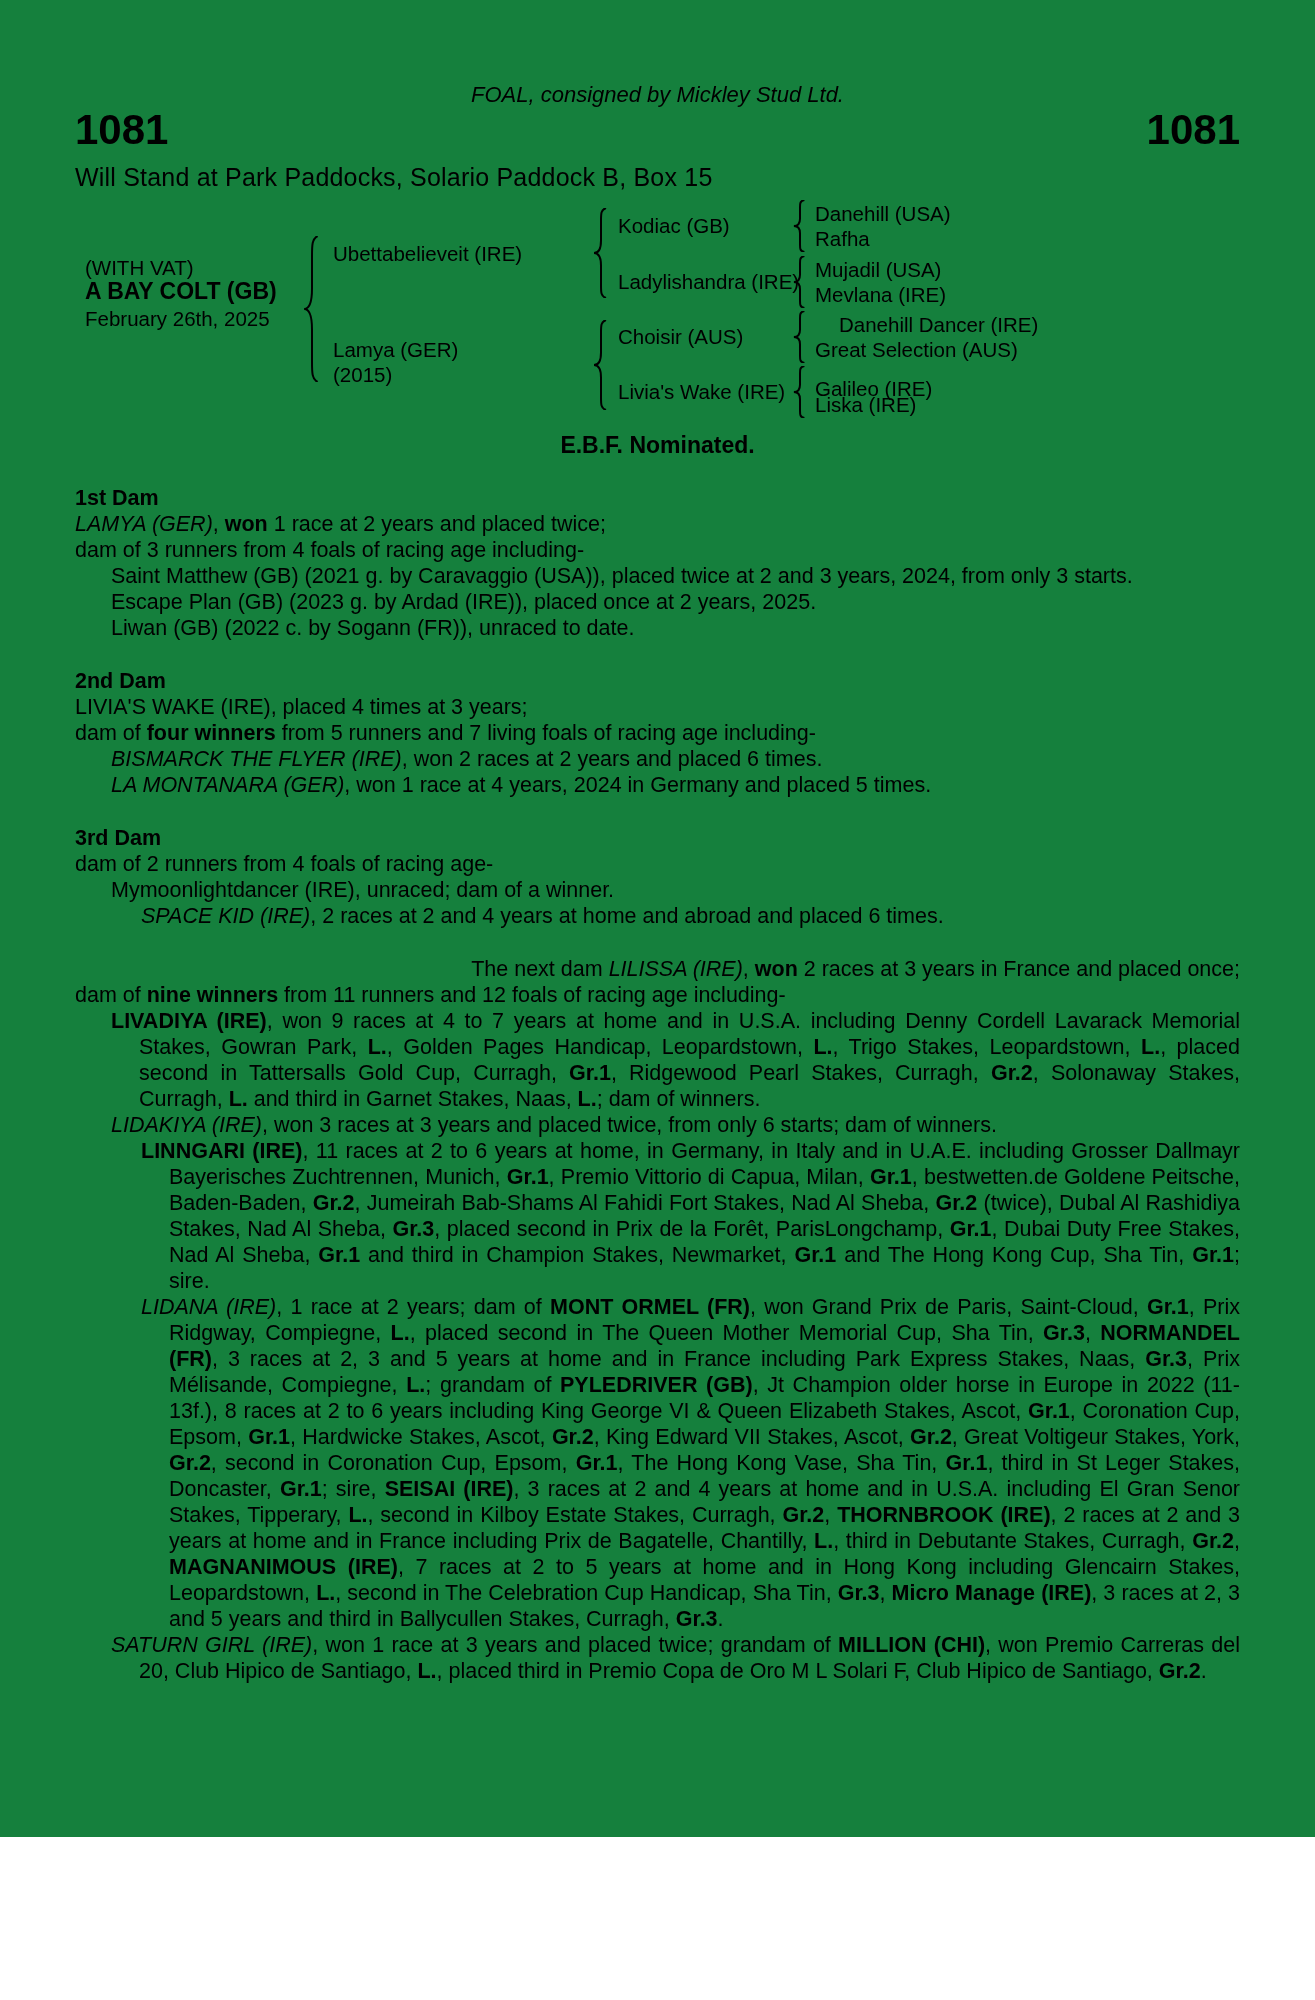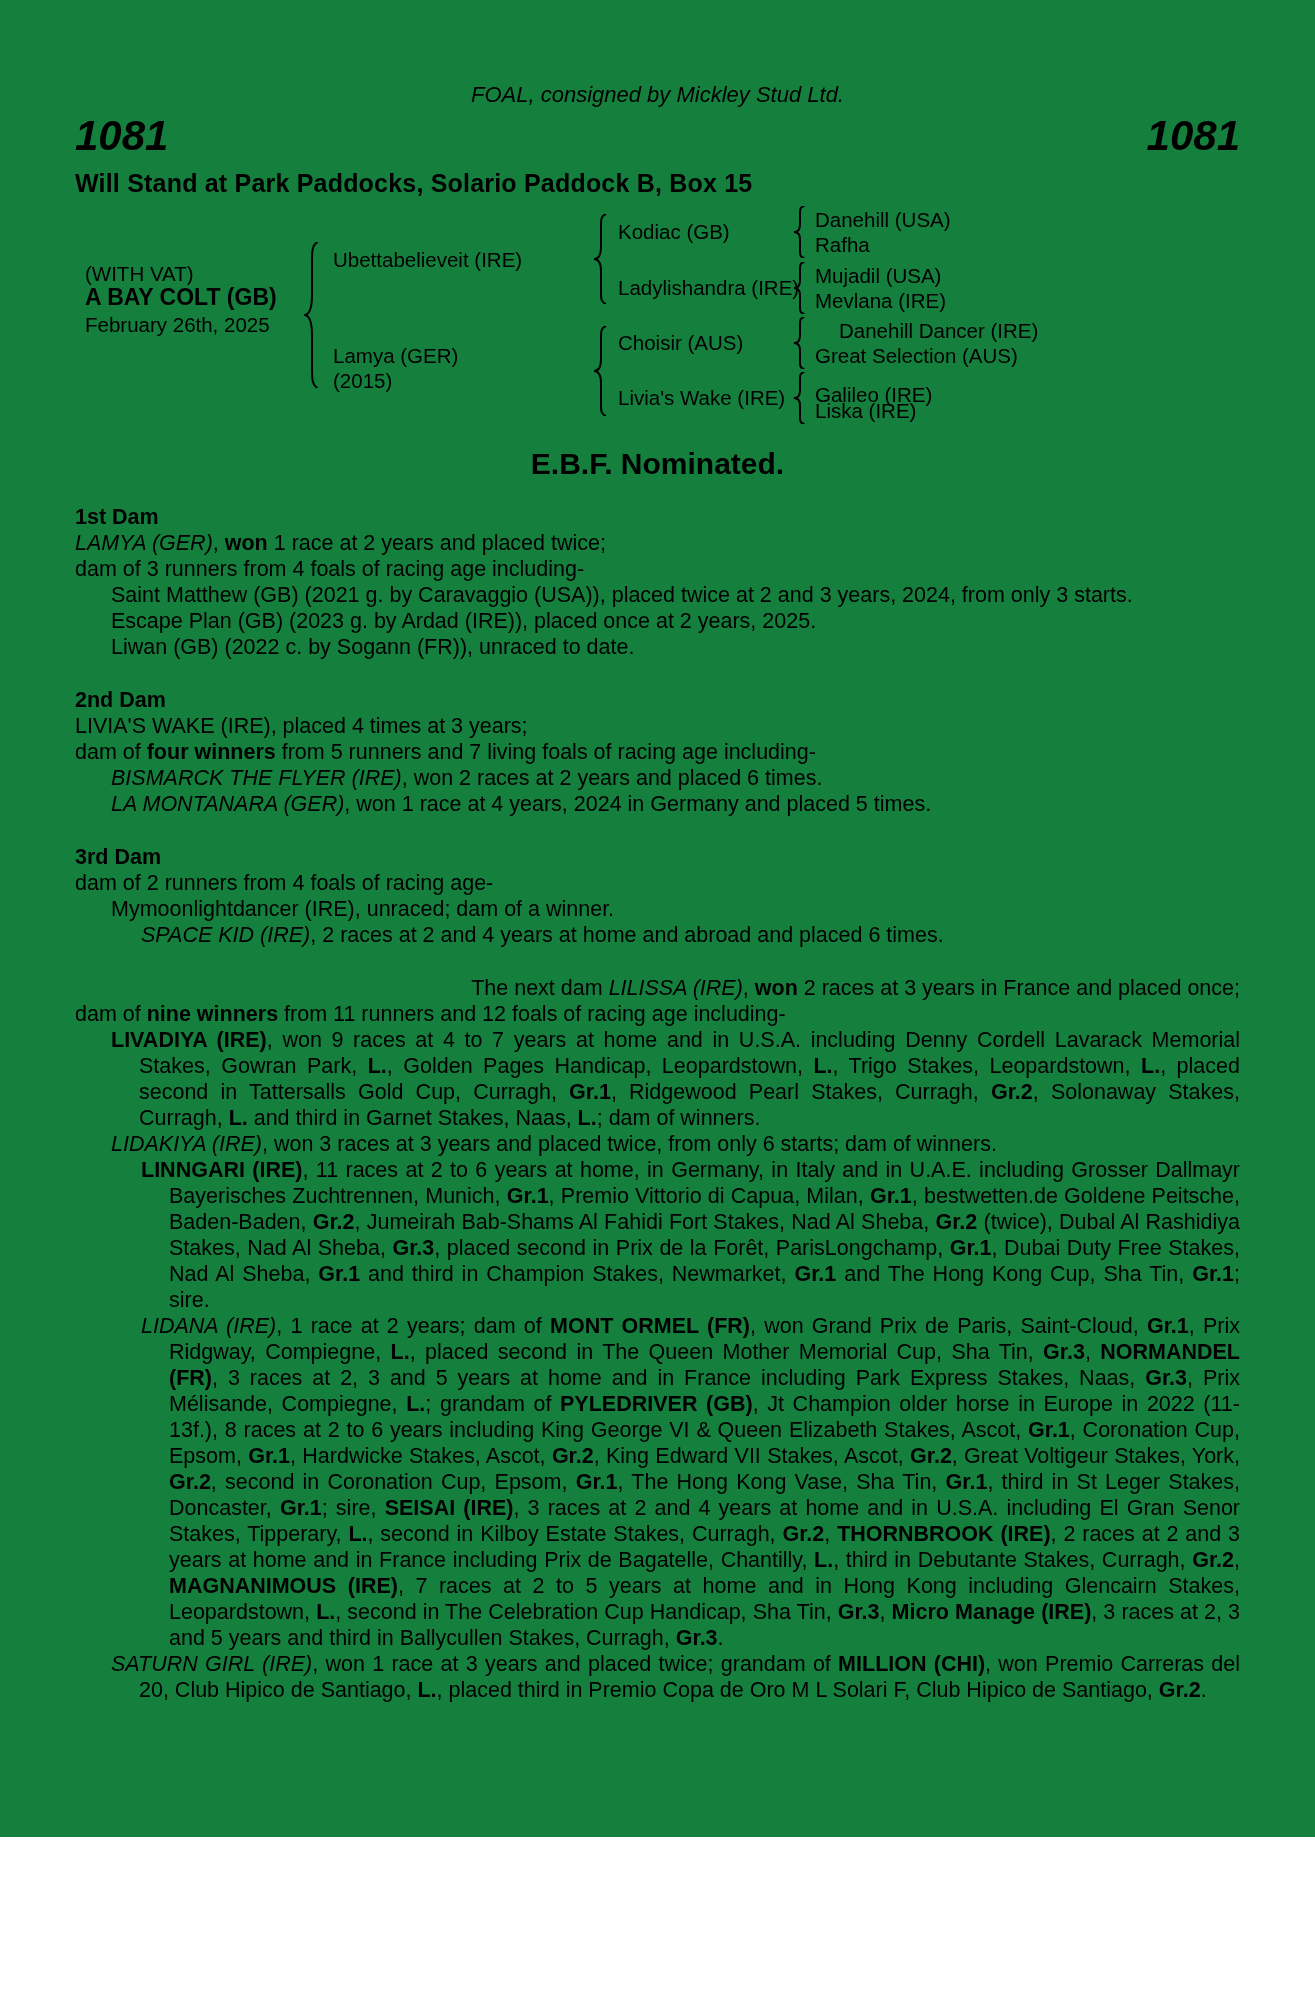--- a/index.html
+++ b/index.html
@@ -11,28 +11,28 @@
     font-family:"Liberation Sans","DejaVu Sans",sans-serif;
     font-size:21.5px;
     line-height:26px;
     box-sizing:border-box;
     padding-top:82px;
     overflow:hidden;
   }
   .content { margin:0 75px; }
   .consigned { text-align:center; font-style:italic; font-size:22px; }
   .lot-row { display:flex; justify-content:space-between; align-items:flex-start;
-             font-weight:bold; font-size:42px; line-height:44px; margin-top:6px;font-style:italic; }
-  .stand { font-weight:bold; font-size:25px; margin-top:12px; letter-spacing:0.2px; }
+             font-weight:bold; font-size:42px; line-height:44px; margin-top:0; }
+  .stand { font-weight:normal; font-size:25px; margin-top:12px; letter-spacing:0.2px; }
   .pedigree { position:relative; height:218px; margin-top:10px; font-size:20.5px; }
   .pedigree .pname { position:absolute; white-space:nowrap; line-height:22px; }
   .pedigree .bold { font-weight:bold; font-size:23px; }
   .brace { position:absolute; }
   .brace svg { display:block; }
-  .ebf { text-align:center; font-weight:bold; font-size:30px; margin-top:27px; }
+  .ebf { text-align:center; font-weight:bold; font-size:23px; margin-top:14px; }
   .sec-h { font-weight:bold; margin-top:27px; }
   .gap-h { margin-top:27px;text-align:right; }
   .p0 {}
   .ph { padding-left:36px; text-indent:-36px; text-align:justify; }
   .p1 { padding-left:64px; text-indent:-28px; text-align:justify; }
   .p2 { padding-left:94px; text-indent:-28px; text-align:justify; }
   .rich b { font-weight:bold; }
   .rich i { font-style:italic; }
 </style>
 </head>

